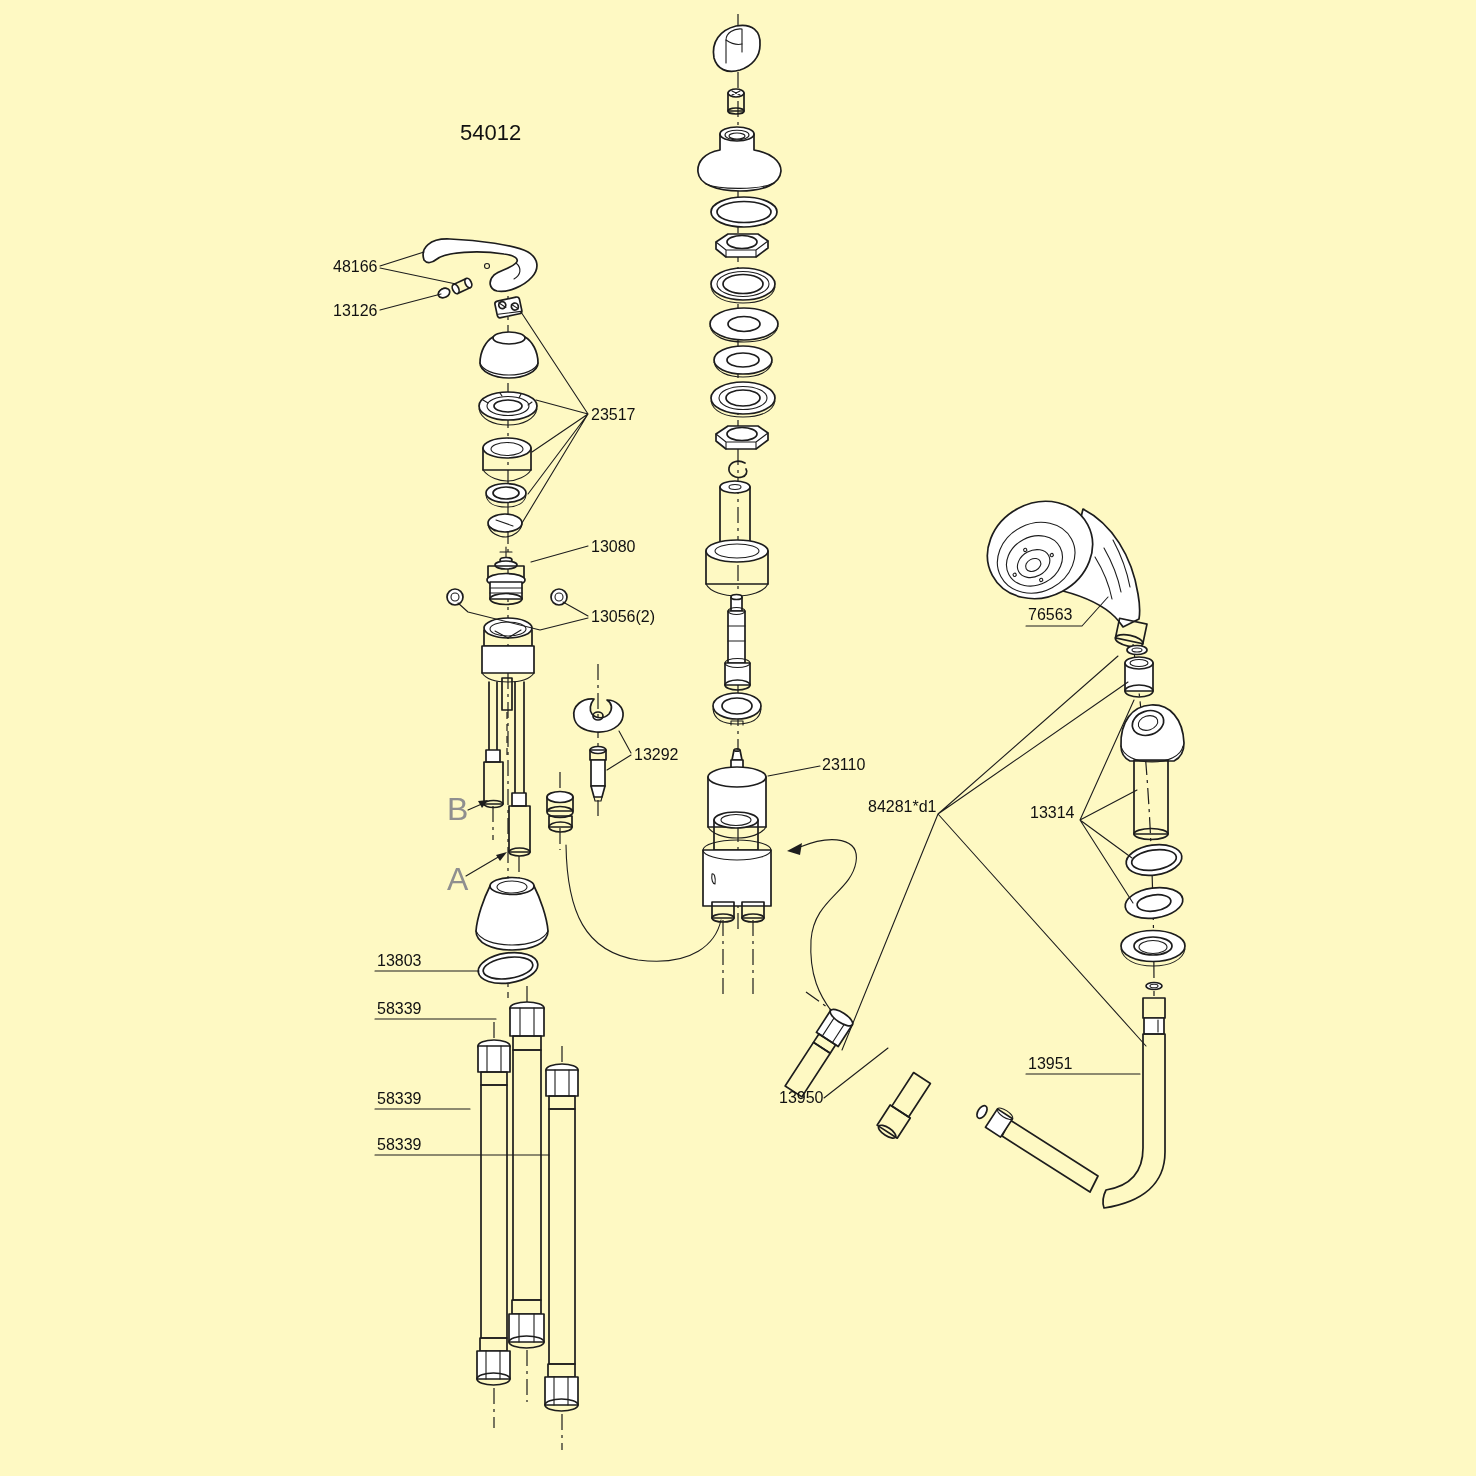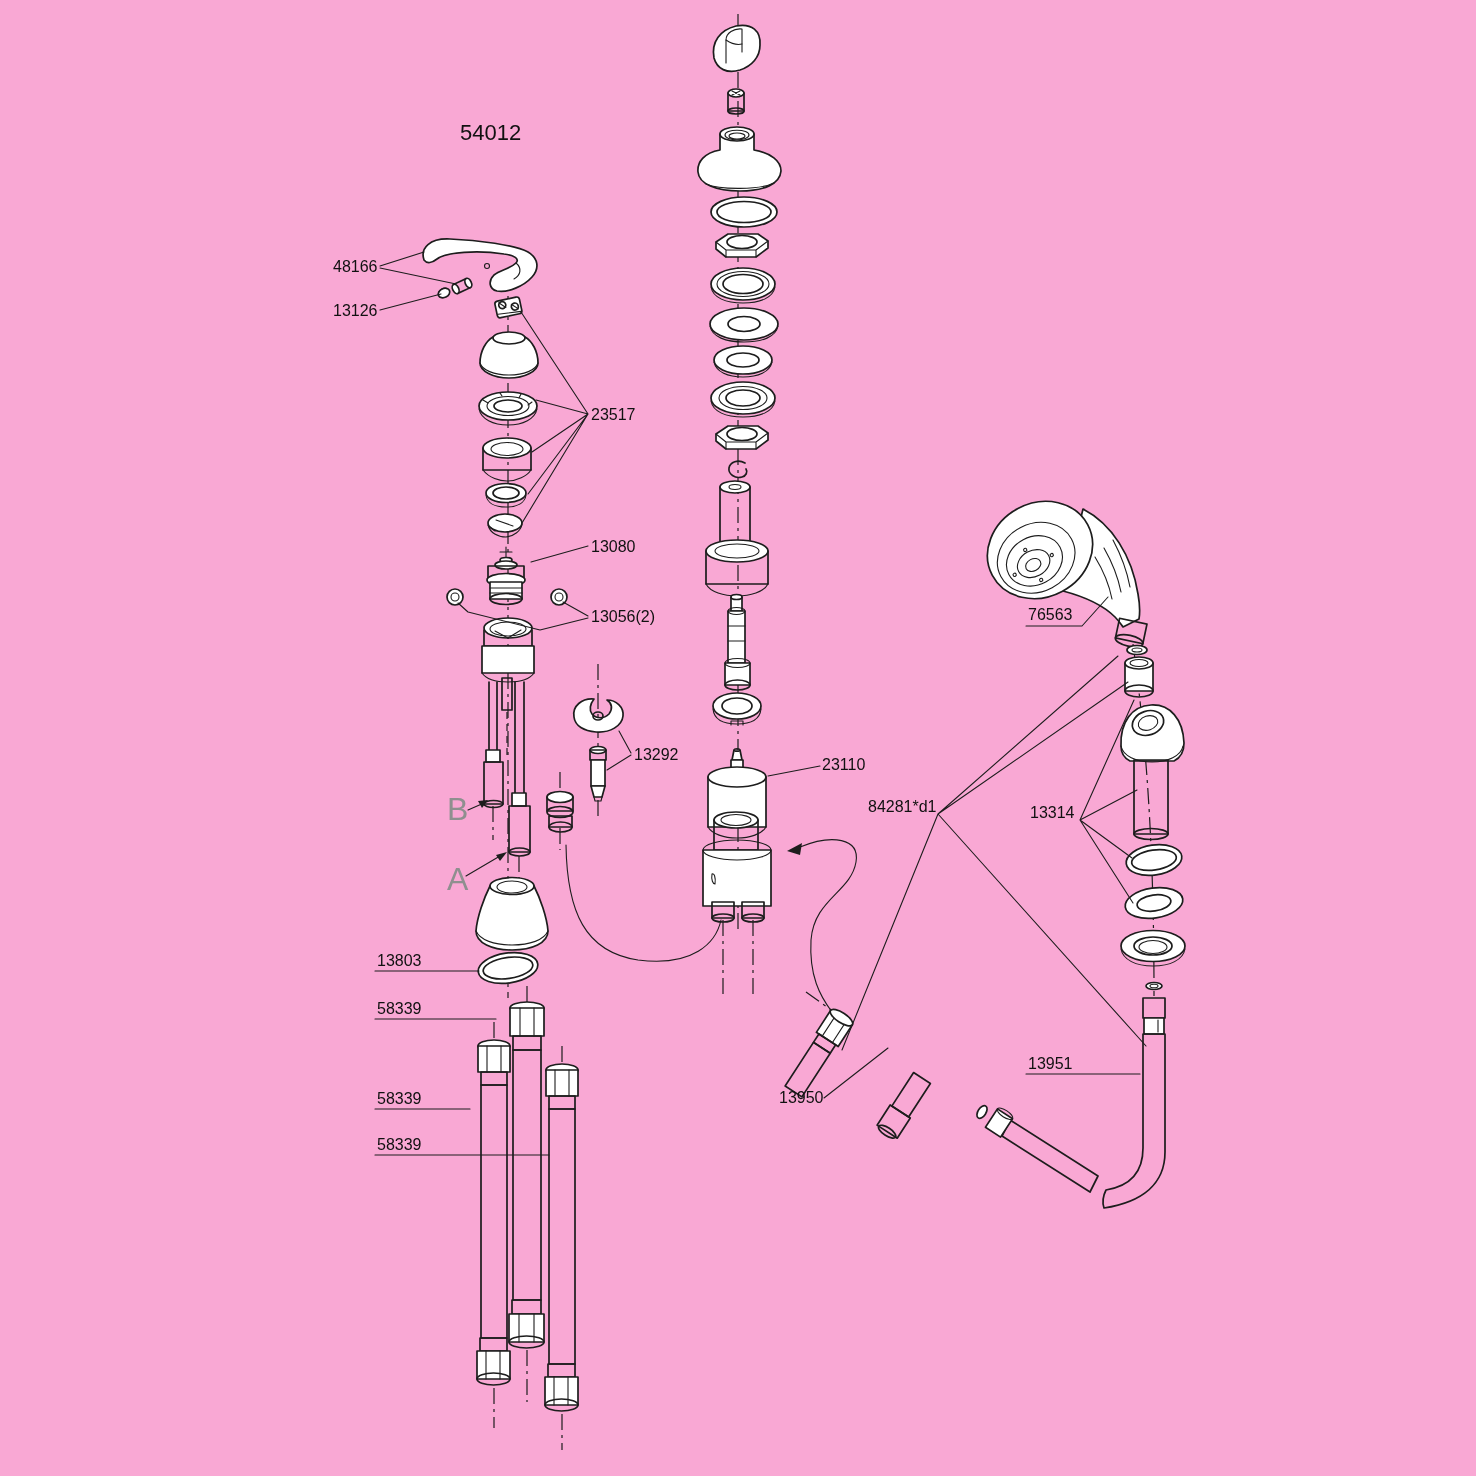--- a/index.html
+++ b/index.html
@@ -1,16 +1,16 @@
 <!DOCTYPE html>
 <html><head>
 <meta charset="utf-8">
 <style>
   html,body { margin:0; padding:0; background:#ffffff; }
-  .stage { width:1476px; height:1476px; position:relative; background:#f9a8d4; }
+  .stage { width:1476px; height:1476px; position:relative; background:#fef9c3; }
   svg text { font-family:"Liberation Sans", sans-serif; }
   .ln   { fill:none; stroke:#1d1d1d; stroke-width:1.7; stroke-linejoin:round; stroke-linecap:round; }
   .w    { fill:#ffffff; }
   .thin { stroke-width:1.1; }
   .cl   { fill:none; stroke:#1d1d1d; stroke-width:1.2; stroke-dasharray:16 5 3 5; }
   .dash { fill:none; stroke:#1d1d1d; stroke-width:1.2; stroke-dasharray:7 5; }
   .lbl  { font-size:16px; fill:#111111; }
   .big  { font-size:22px; fill:#111111; }
   .mark { font-size:32px; fill:#8f8f8f; }
   .arrow{ fill:#1d1d1d; stroke:none; }

